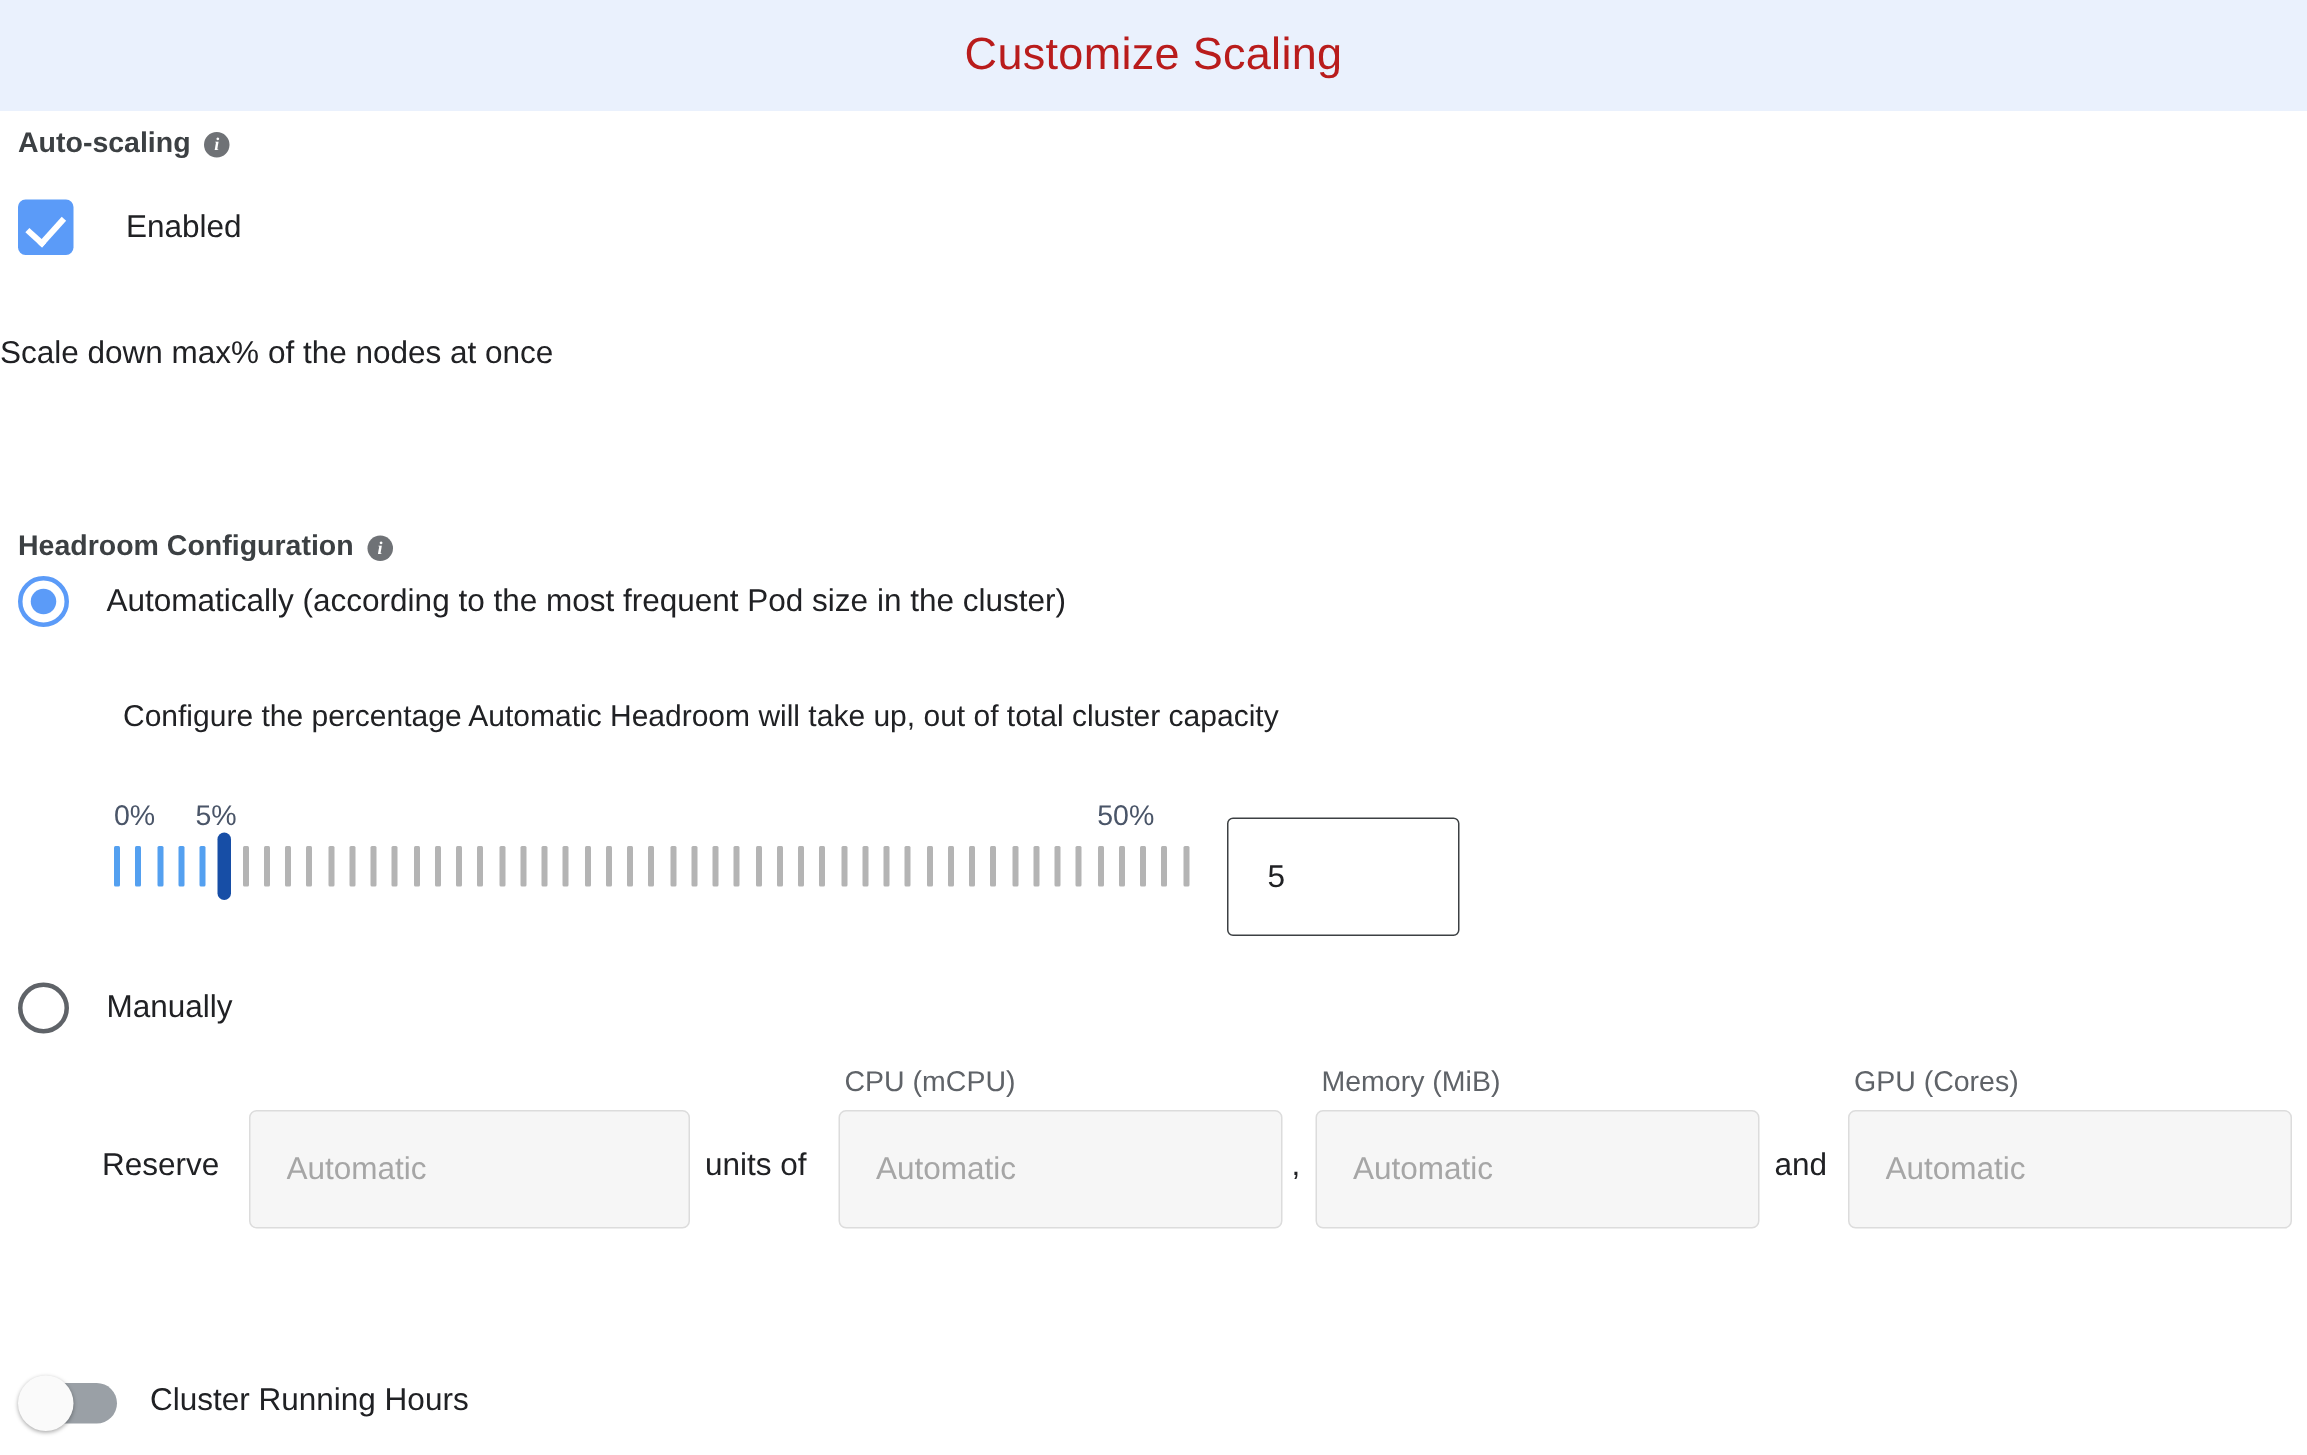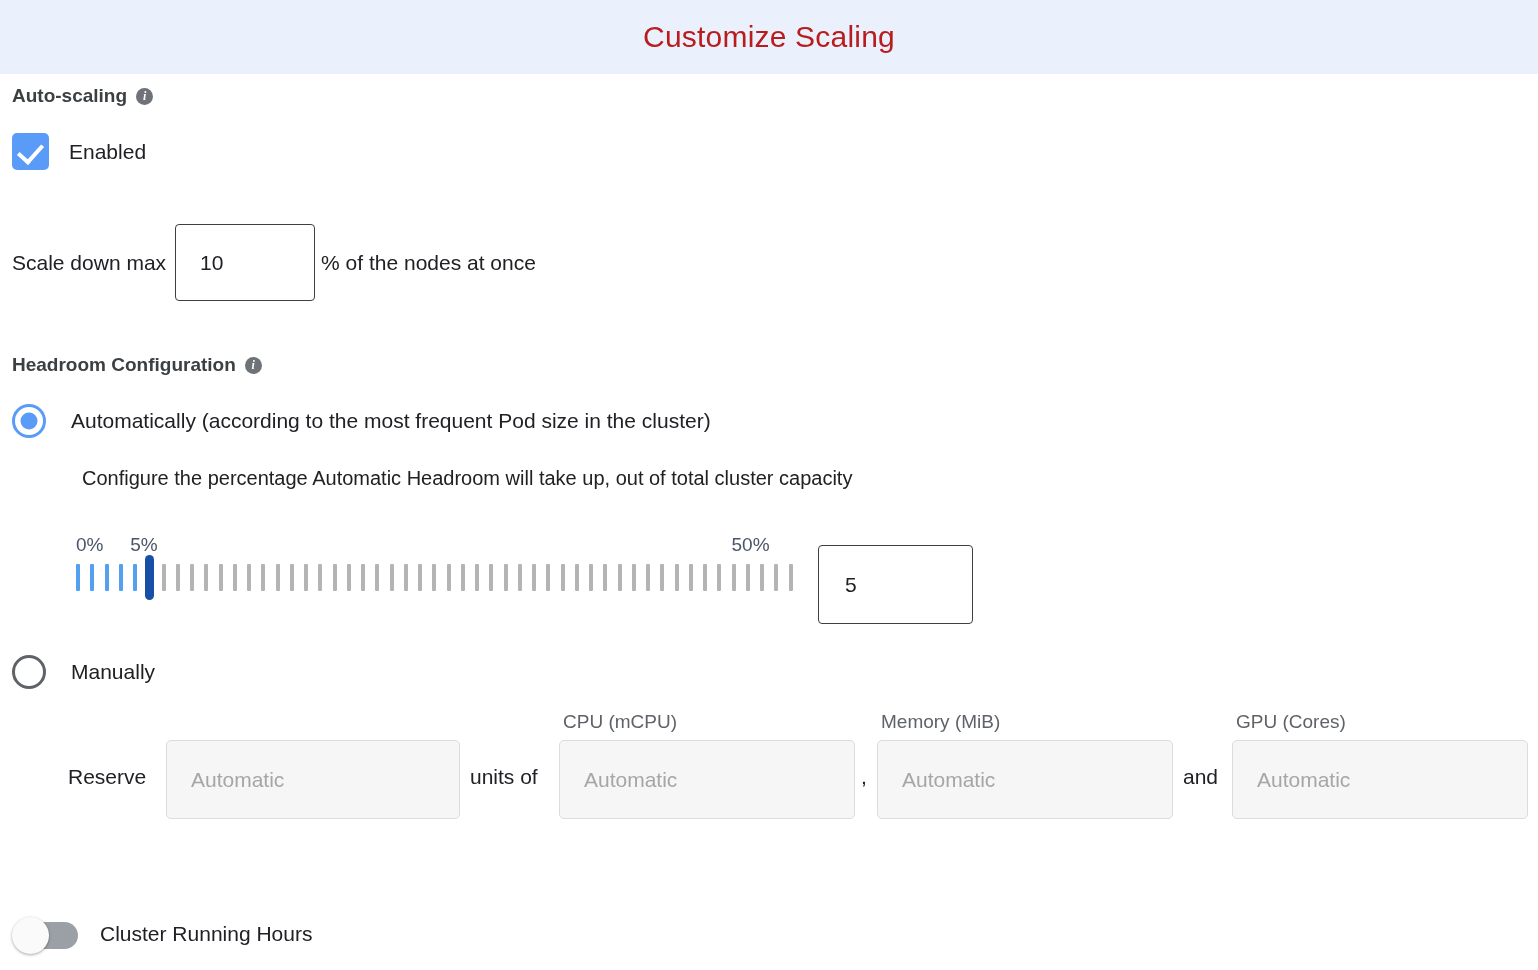--- a/index.html
+++ b/index.html
@@ -59,21 +59,21 @@
 
   
   #autoscaling-section {
     position: absolute;
     left: 12px;
     top: 85px;
   }
   .checkbox-row {
     display: flex;
     align-items: center;
-    gap: 20px;
+    gap: 35px;
     margin-top: 26px;
   }
   .checkbox {
     width: 37px;
     height: 37px;
     border-radius: 5px;
     background: #5b9bf8;
     position: relative;
     flex: none;
   }
@@ -89,24 +89,24 @@
     transform: rotate(42deg);
   }
   .checkbox-label {
     font-size: 21px;
     color: #202124;
   }
 
   
   #scale-down-row {
     position: absolute;
-    left: 12px;
+    left: 0;
     top: 224px;
     display: flex;
-    align-items: center;
+    align-items: flex-end;
   }
   .plain-text {
     font-size: 21px;
     color: #202124;
   }
   .num-input {
     width: 140px;
     height: 77px;
     border: 1.6px solid #3c4043;
     border-radius: 4px;
@@ -123,21 +123,21 @@
   
   #headroom-section {
     position: absolute;
     left: 12px;
     top: 354px;
   }
   .radio-row {
     display: flex;
     align-items: center;
     gap: 25px;
-    margin-top: 28px;
+    margin-top: 8px;
   }
   .radio {
     width: 34px;
     height: 34px;
     border-radius: 50%;
     border: 3.5px solid #5b9bf8;
     box-sizing: border-box;
     position: relative;
     flex: none;
   }
@@ -323,21 +323,20 @@
     <span class="info-icon">i</span>
   </div>
   <div class="checkbox-row">
     <span class="checkbox"></span>
     <span class="checkbox-label">Enabled</span>
   </div>
 </div>
 
 <div id="scale-down-row">
   <span class="plain-text">Scale down max</span>
-  <input class="num-input" type="text" value="10" style="">
   <span class="plain-text">% of the nodes at once</span>
 </div>
 
 <div id="headroom-section">
   <div class="section-label">
     <span>Headroom Configuration</span>
     <span class="info-icon">i</span>
   </div>
   <div class="radio-row">
     <span class="radio checked"></span>

